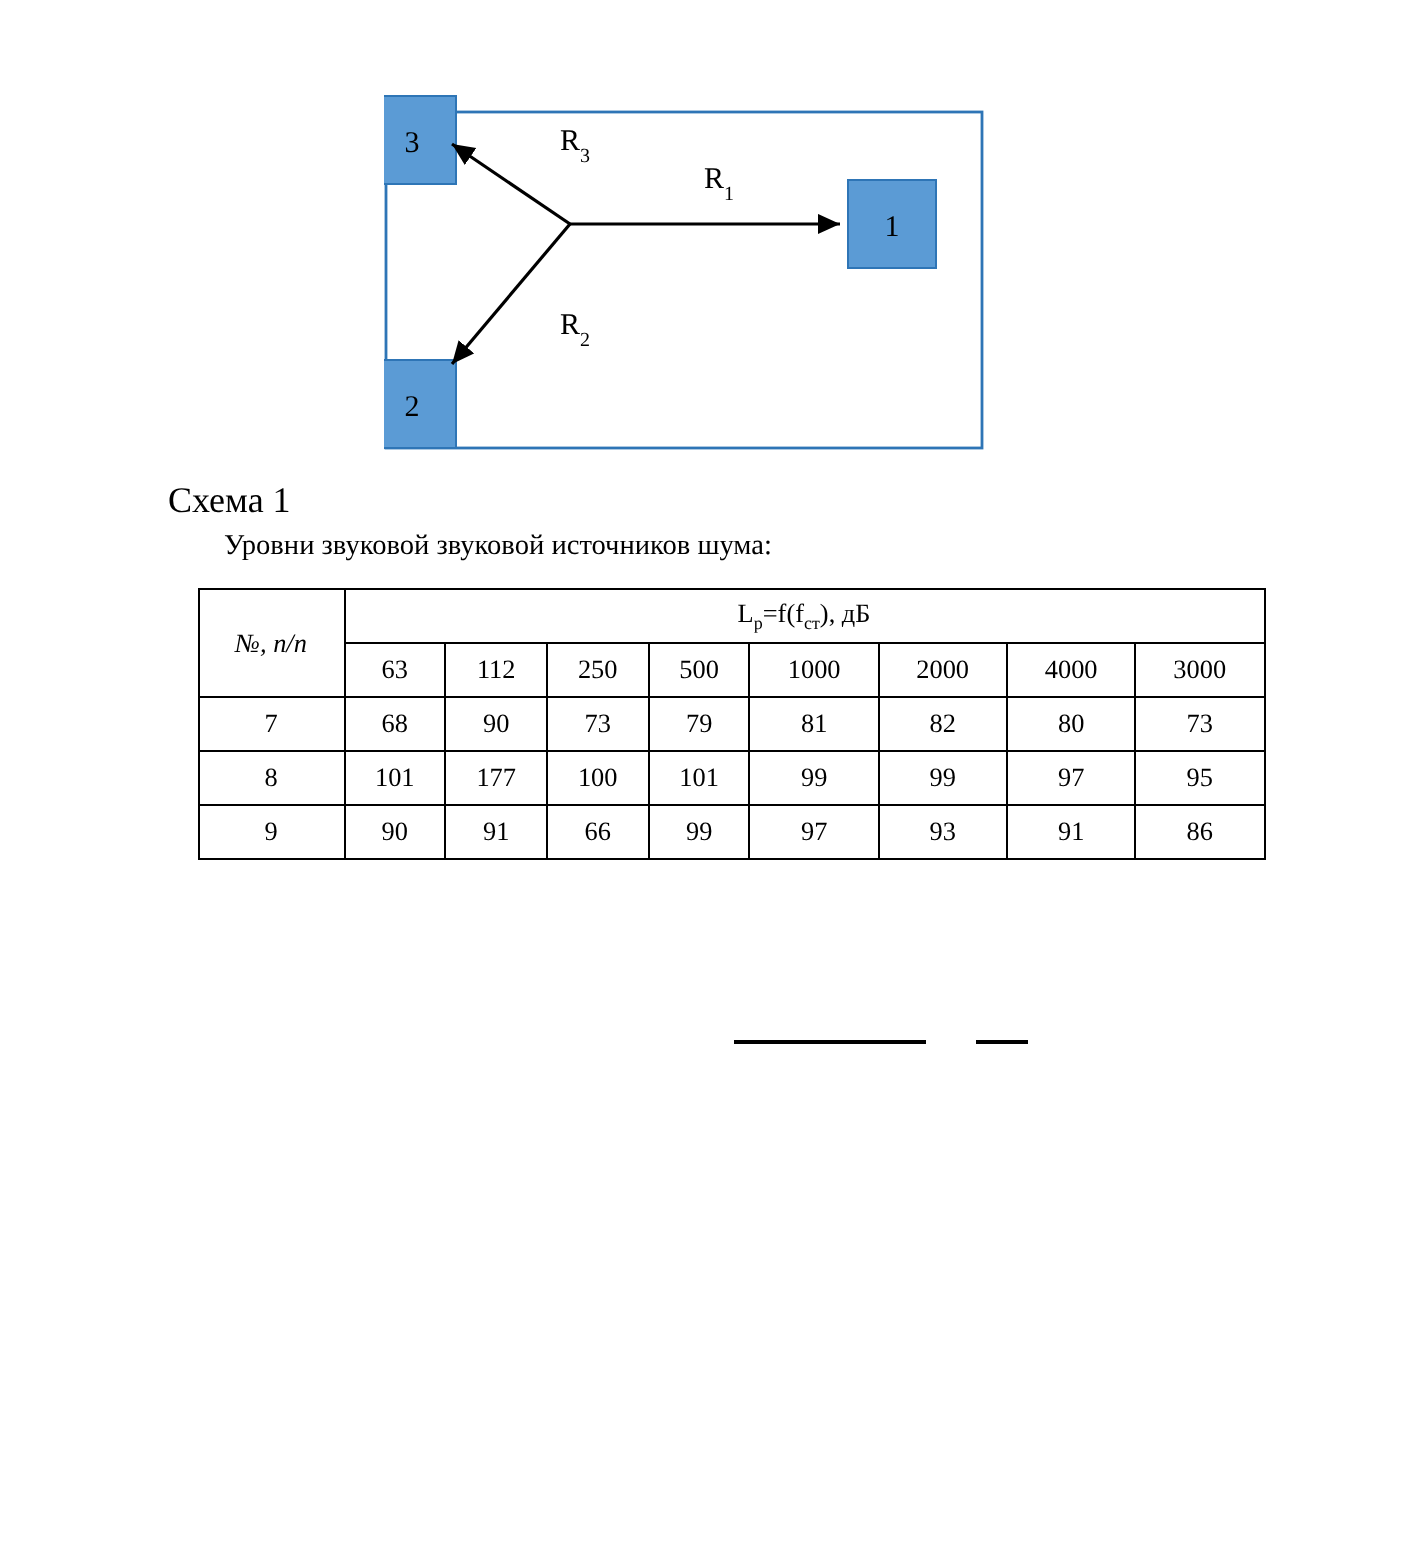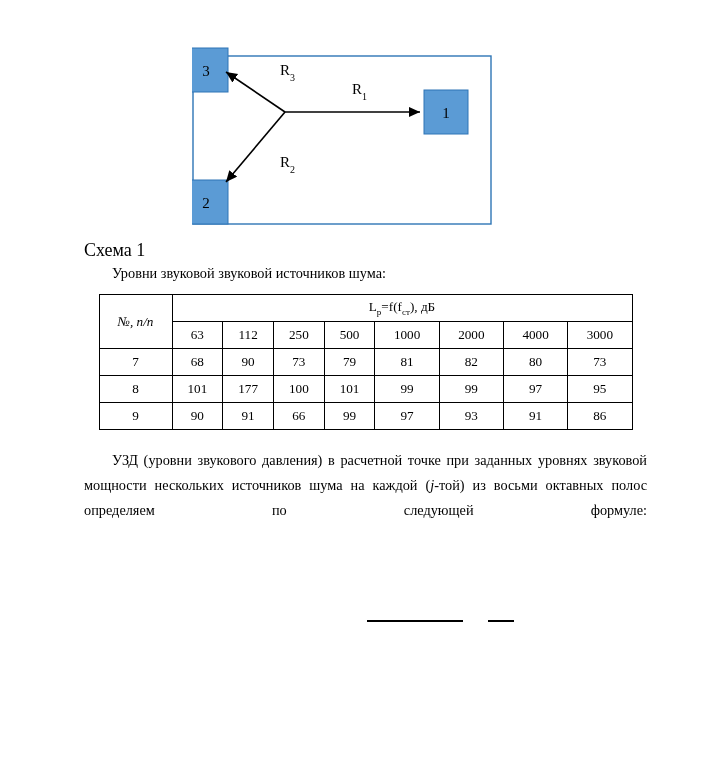--- a/index.html
+++ b/index.html
@@ -194,20 +194,19 @@
         <td>97</td>
         <td>93</td>
         <td>91</td>
         <td>86</td>
       </tr>
     </tbody>
   </table>
 
   <div style="height:18px"></div>
 
-  <p class="para indent justify-spread"><span>УЗД (уровни звукового давления) в расчетной точке при заданных уровнях</span> <span>звуковой мощности нескольких источников шума на каждой (</span><i>j</i><span>-той) из восьми октавных</span> <span>полос определяем по следующей формуле:</span></p>
 
   <div class="formula-area">
     <div class="rule-long"></div>
     <div class="rule-short"></div>
   </div>
 
 </div>
 
 </body></html>

